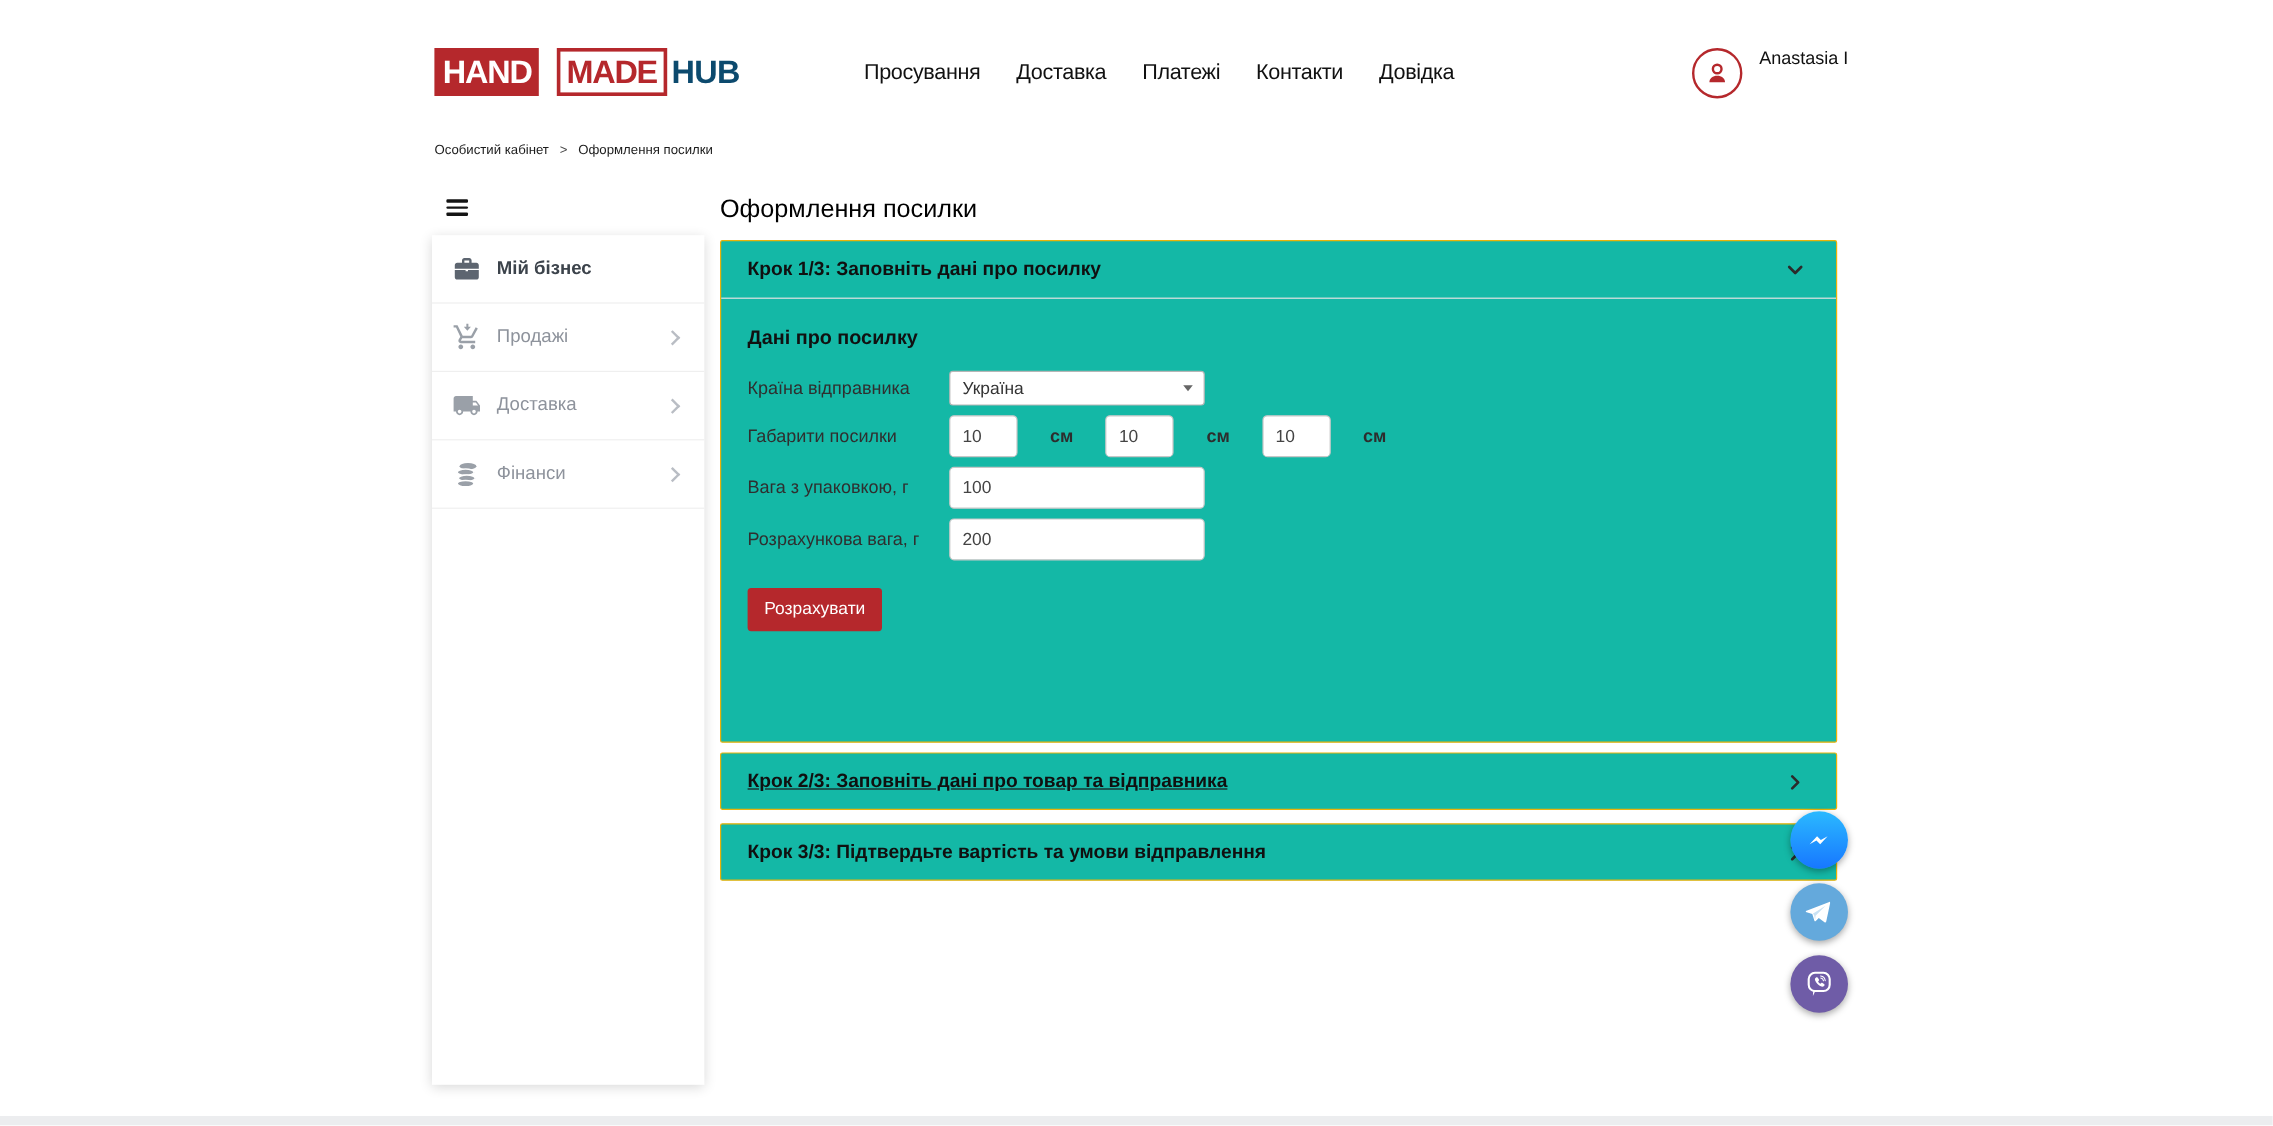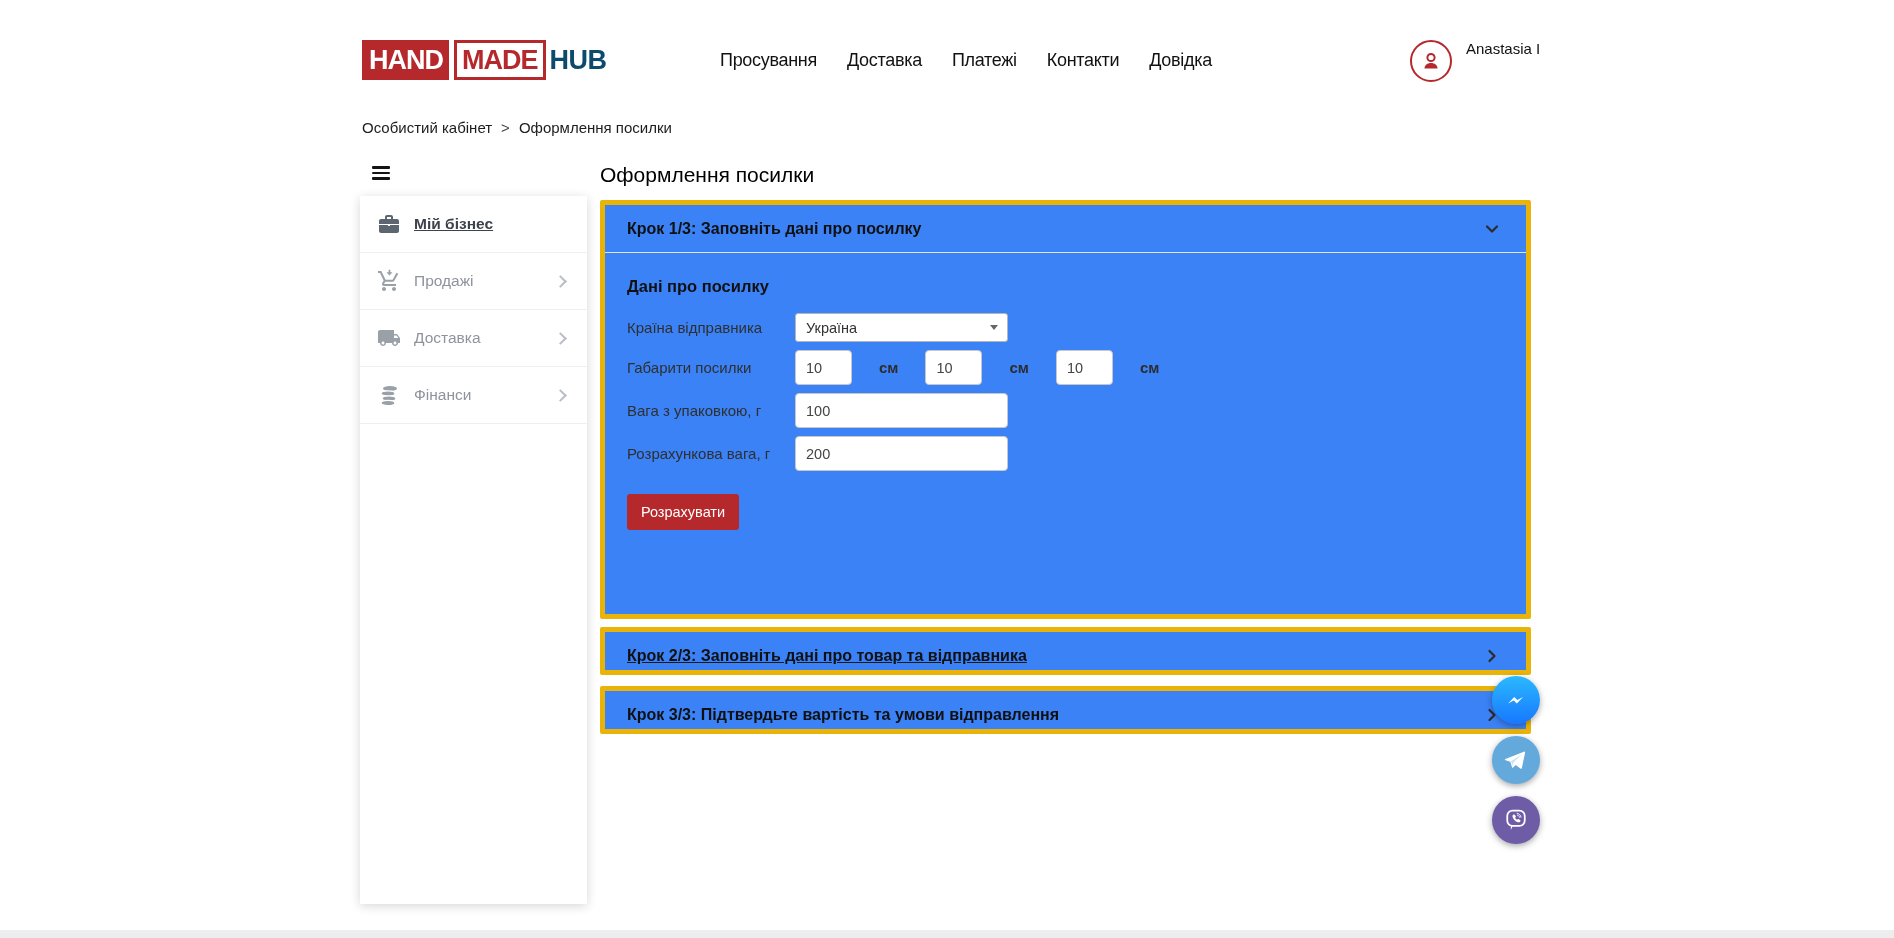--- a/index.html
+++ b/index.html
@@ -3,51 +3,51 @@
 <meta charset="utf-8">
 <style>
   * { margin:0; padding:0; box-sizing:border-box; }
   html,body { width:1894px; height:938px; background:#fff; font-family:"Liberation Sans", sans-serif; color:#1a1a1a; overflow:hidden; }
   .page { position:relative; width:1564px; height:938px; background:#fff; }
 
   
   .logo { position:absolute; left:362px; top:40px; display:flex; align-items:stretch; height:40px; cursor:pointer; text-decoration:none; }
   .logo span { display:flex; align-items:center; font-weight:700; font-size:27px; letter-spacing:-1px; line-height:1; }
   .logo .hand { background:#b5282c; color:#fff; padding:0 6px 0 7px; }
-  .logo .made { background:#fff; color:#b5282c; border:3px solid #b5282c; padding:0 5px; margin-left:5px; }
+  .logo .made { background:#fff; color:#b5282c; border:3px solid #b5282c; padding:0 5px; margin-left:15px; }
   .logo .hub  { color:#0c4a6e; padding-left:4px; letter-spacing:-0.5px; }
 
   .main-nav { position:absolute; left:720px; top:50px; display:flex; gap:30px; }
   .main-nav .nav-link { font-size:18px; letter-spacing:-0.3px; color:#111; cursor:pointer; white-space:nowrap; }
 
   .user-box { position:absolute; left:1410px; top:40px; display:flex; gap:14px; }
   .avatar-circle { width:42px; height:42px; border-radius:50%; border:2px solid #b5282c; display:flex; align-items:center; justify-content:center; cursor:pointer; background:#fff; }
   .user-name { font-size:15px; color:#111; }
 
   
-  .breadcrumb { position:absolute; left:362px; top:119px; font-size:15px; display:flex; gap:9px; align-items:center; }
+  .breadcrumb { position:absolute; left:362px; top:119px; font-size:11px; display:flex; gap:9px; align-items:center; }
   .breadcrumb .crumb { color:#1c1c1c; cursor:pointer; }
   .breadcrumb .sep { color:#444; }
 
   
   .hamburger { position:absolute; left:372px; top:166px; width:18px; height:14px; display:flex; flex-direction:column; justify-content:space-between; cursor:pointer; }
   .hamburger i { display:block; height:2.6px; background:#141414; border-radius:1px; }
 
   .sidebar { position:absolute; left:360px; top:196px; width:227px; height:708px; background:#fff; box-shadow:0 2px 10px rgba(0,0,0,0.16); }
   .side-item { height:57px; display:flex; align-items:center; padding:0 16px 0 17px; border-bottom:1px solid #efefef; cursor:pointer; }
   .side-item .s-icon { width:24px; height:24px; margin-right:13px; flex:0 0 auto; color:#9aa0a8; }
   .side-item .s-label { font-size:15.5px; color:#8e939c; flex:1 1 auto; }
   .side-item.active .s-icon { color:#5d6570; }
-  .side-item.active .s-label { color:#3c434b; font-weight:700;text-decoration:underline; }
+  .side-item.active .s-label { color:#3c434b; font-weight:700; }
   .side-item .chev { width:9px; height:9px; border-right:2px solid #b9bdc4; border-top:2px solid #b9bdc4; transform:rotate(45deg); margin-right:6px; }
 
   
   .page-title { position:absolute; left:600px; top:163px; font-size:21px; font-weight:500; color:#000; }
 
-  .card { position:absolute; left:600px; width:931px; background:#3b82f6; border:5px solid #eab308; border-radius:2px; }
+  .card { position:absolute; left:600px; width:931px; background:#14b8a6; border:1px solid #eab308; border-radius:2px; }
   .card-step1 { top:200px; height:419px; }
   .card-header { height:48px; display:flex; align-items:center; justify-content:space-between; padding:0 26px 0 22px; cursor:pointer; }
   .card-step1 .card-header { border-bottom:1px solid #e3e3e3; }
   .card-header .step-label { font-size:16px; font-weight:700; color:#101010; }
   .chev-svg { stroke:#2b2b2b; stroke-width:2.2; fill:none; stroke-linecap:round; stroke-linejoin:round; }
 
   .card-body { padding:24px 22px 0 22px; }
   .section-title { font-size:16.5px; font-weight:700; color:#111; margin-bottom:17px; }
 
   .form-row { display:flex; align-items:center; margin-bottom:6px; }

